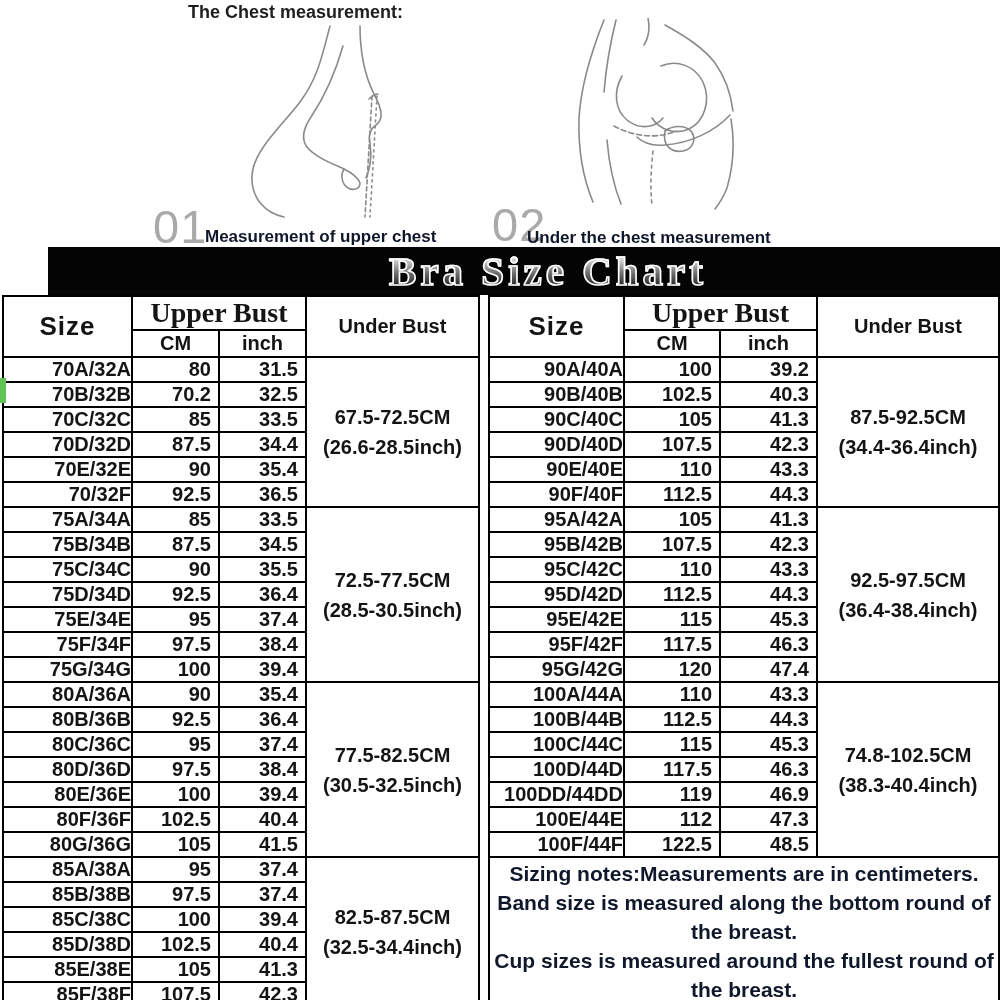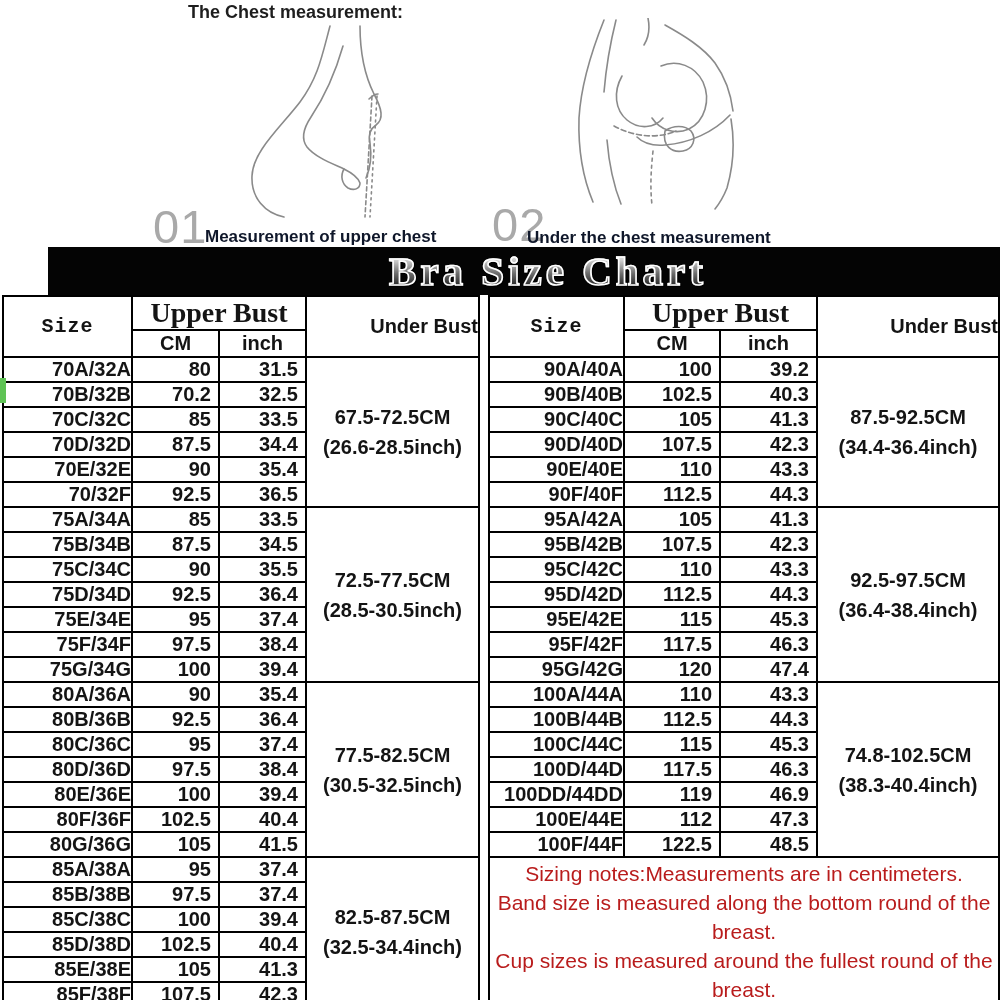--- a/index.html
+++ b/index.html
@@ -27,32 +27,32 @@
           -webkit-text-fill-color:transparent;-webkit-text-stroke:1.6px #ffffff;
           filter:drop-shadow(1px 1px 0 #000);}
 
   
   .size-table{position:absolute;border-collapse:collapse;table-layout:fixed;background:#fff;}
   #left-table{left:2px;top:295px;width:476px;}
   #right-table{left:488px;top:295px;width:510px;}
   .size-table th,.size-table td{border:2px solid #000;padding:0;color:#141414;font-weight:bold;overflow:hidden;}
   .h-row1{height:30px;}
   .h-row2{height:27px;}
-  th.size-h{font-size:20px;letter-spacing:1px;font-family:Liberation Mono, monospace;}
+  th.size-h{font-size:26px;letter-spacing:1px;}
   th.ub-h{font-size:28px;font-family:Liberation Serif, serif;}
   th.cm-h,th.inch-h{font-size:20px;}
-  th.under-h{font-size:20px;text-align:right;}
+  th.under-h{font-size:20px;}
   tr.data-row{height:24.72px;}
   td.size-c{font-size:20px;text-align:right;}
   td.num-c{font-size:20px;text-align:right;padding-right:7px;}
   td.under-c{font-size:20px;text-align:center;vertical-align:middle;}
   td.under-c .ub-line{line-height:30px;}
   tr.notes-row{height:149px;}
   td.notes-cell{vertical-align:middle;text-align:center;}
-  .note-line{color:#b91c1c;font-size:21px;font-weight:normal;line-height:29px;padding:0 4px;}
+  .note-line{color:#0f172a;font-size:21px;font-weight:bold;line-height:29px;padding:0 4px;}
 
   
   .green-marker{position:absolute;left:0;top:378px;width:6px;height:25px;background:#5fc355;}
 </style>
 </head>
 <body>
 
 <div class="canvas">
 
   <div class="top-title">The Chest measurement:</div>

